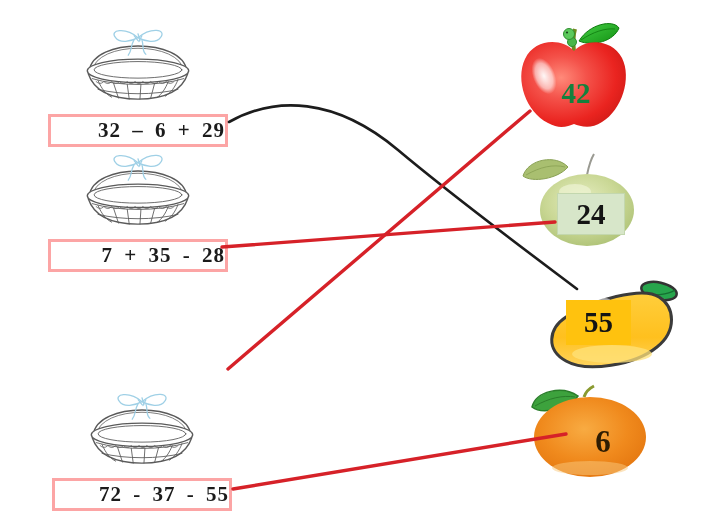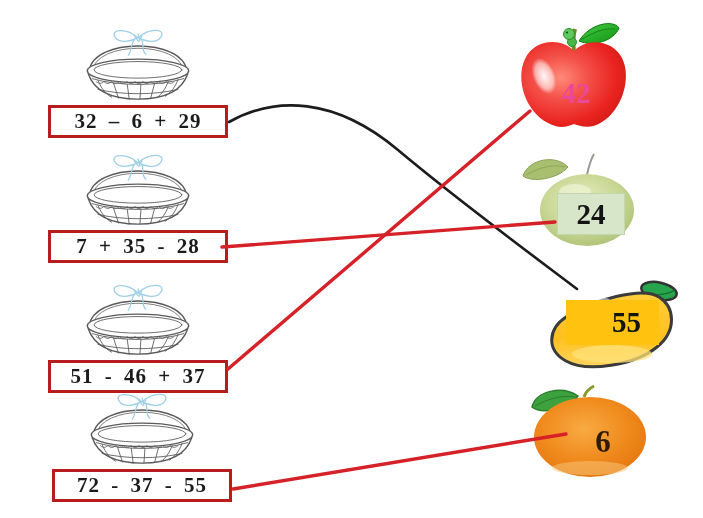--- a/index.html
+++ b/index.html
@@ -4,42 +4,42 @@
 <style>
   html,body{margin:0;padding:0;background:#ffffff;}
   .canvas{
     position:relative;width:703px;height:518px;background:#ffffff;overflow:hidden;
     font-family:"Liberation Serif", serif;
   }
   
   .group{position:absolute;width:180px;}
   .basket{display:block;margin:0 auto;width:128px;height:78px;}
   .expr-box{
-    margin-top:2px;height:27px;background:#ffffff;
-    border:3px solid #b91c1c;box-shadow:inset 0 0 0 1px #ffffff;
-    display:flex;align-items:center;justify-content:center;
+    margin-top:11px;height:27px;background:#ffffff;
+    border:3px solid #fca5a5;box-shadow:inset 0 0 0 1px #ffffff;
+    display:flex;align-items:center;justify-content:flex-end;
   }
   .expr-text{
     font-weight:bold;font-size:21px;color:#1b1b1b;
     letter-spacing:1px;word-spacing:5px;white-space:nowrap;
   }
   
   .fruit{position:absolute;}
   .fruit svg{display:block;width:100%;height:100%;}
   .num{
-    position:absolute;font-weight:bold;color:#ec4899;text-align:center;
+    position:absolute;font-weight:bold;color:#15803d;text-align:center;
   }
   .num-42{left:36px;top:64px;width:54px;font-size:29px;line-height:30px;}
   .num-6{left:60px;top:42px;width:34px;font-size:31px;line-height:32px;color:#2e1c02;}
   .tag{
     position:absolute;display:flex;align-items:center;justify-content:center;
     font-weight:bold;color:#141414;
   }
   .tag-24{left:42px;top:45px;width:66px;height:40px;background:#d7e6c9;border:1px solid #c3d7ae;font-size:29px;}
-  .tag-55{left:26px;top:22px;width:65px;height:45px;background:#ffc20e;font-size:29px;padding-left:28px;}
+  .tag-55{left:26px;top:22px;width:65px;height:45px;background:#ffc20e;font-size:29px;}
   
   .overlay{position:absolute;left:0;top:0;width:703px;height:518px;pointer-events:none;}
   .g1{left:48px;top:25px;}
   .g2{left:48px;top:150px;}
   .g3{left:48px;top:280px;}
   .g4{left:52px;top:389px;}
   .f-apple{left:513px;top:14px;width:122px;height:122px;}
   .f-greenapple{left:515px;top:148px;width:125px;height:100px;}
   .f-mango{left:540px;top:278px;width:142px;height:97px;}
   .f-orange{left:526px;top:384px;width:126px;height:95px;}
@@ -96,28 +96,20 @@
 
   <div class="group g2">
     <svg class="basket" viewBox="0 0 130 80">
         <use href="#basket-def"></use>
       </svg>
     <div class="expr-box">
       <span class="expr-text">7 + 35 - 28</span>
     </div>
   </div>
 
-  <div class="group g3">
-    <svg class="basket" viewBox="0 0 130 80">
-        <use href="#basket-def"></use>
-      </svg>
-    <div class="expr-box">
-      <span class="expr-text">51 - 46 + 37</span>
-    </div>
-  </div>
 
   <div class="group g4">
     <svg class="basket" viewBox="0 0 130 80">
         <use href="#basket-def"></use>
       </svg>
     <div class="expr-box">
       <span class="expr-text">72 - 37 - 55</span>
     </div>
   </div>
 

